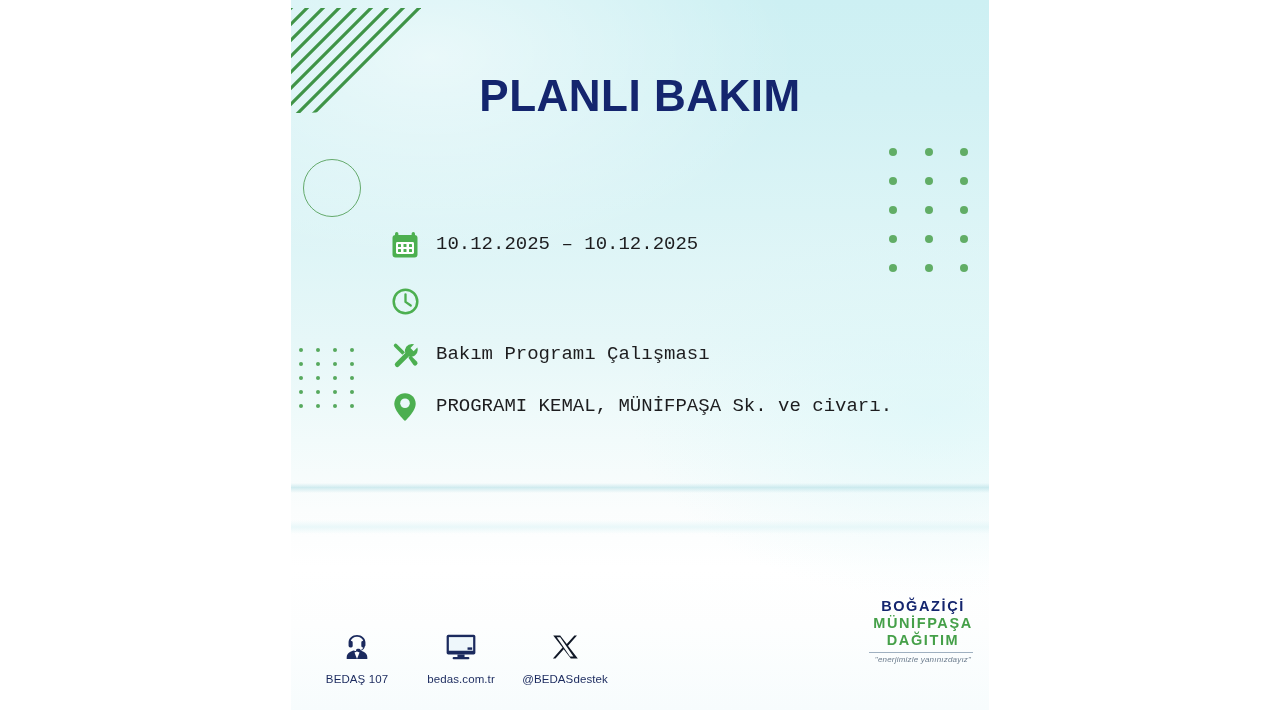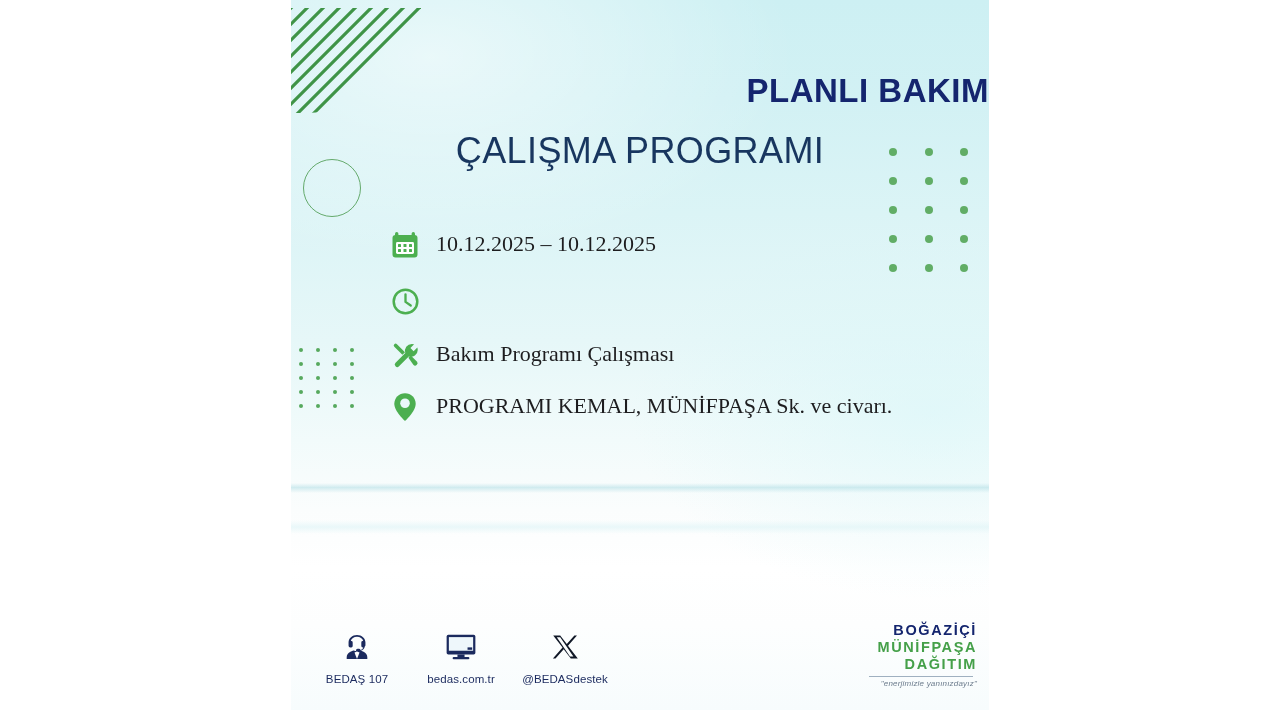--- a/index.html
+++ b/index.html
@@ -112,22 +112,22 @@
   }
   .dot.sm { width: 4px; height: 4px; }
   .dot.lg { width: 8px; height: 8px; background: #61ad66; }
 
   
   .title-main {
     position: absolute;
     left: 0;
     top: 74px;
     width: 698px;
-    text-align: right;
-    font-size: 33px;
+    text-align: center;
+    font-size: 44px;
     font-weight: 800;
     letter-spacing: 0.5px;
     color: #14256e;
     line-height: 1;
     white-space: nowrap;
     font-family: "Liberation Sans", sans-serif;
   }
   .title-sub {
     position: absolute;
     left: 0;
@@ -158,25 +158,25 @@
   .row .ico {
     flex: 0 0 34px;
     width: 34px;
     height: 34px;
     margin-right: 14px;
     display: flex;
     align-items: center;
     justify-content: center;
   }
   .row .txt {
-    font-size: 22px;
+    font-size: 19px;
     color: #1d1d1f;
     line-height: 30px;
     padding-top: 1px;
-    font-family: Liberation Serif, serif;
+    font-family: Liberation Mono, monospace;
   }
   .row.addr .txt { line-height: 30px; }
   .row.addr { margin-bottom: 0; }
   .row.tools { margin-bottom: 18px; margin-top: 12px; }
   .row.date { margin-bottom: 22px; }
   .row.time { margin-bottom: 20px; }
 
   
   .footer {
     position: absolute;
@@ -202,23 +202,23 @@
     font-size: 11.5px;
     color: #1b2a5e;
     letter-spacing: 0.1px;
     font-family: "Liberation Sans", sans-serif;
   }
 
   
   .logo {
     position: absolute;
     left: 578px;
-    top: 622px;
+    top: 598px;
     width: 108px;
-    text-align: right;
+    text-align: center;
   }
   .logo .l1 {
     font-size: 14.5px;
     font-weight: 700;
     color: #14256e;
     letter-spacing: 1.6px;
     line-height: 17px;
     font-family: "Liberation Sans", sans-serif;
   }
   .logo .l2, .logo .l3 {
@@ -319,21 +319,20 @@
       <span class="dot lg" style="left:71px; top:58px;"></span>
       <span class="dot lg" style="left:0px;  top:87px;"></span>
       <span class="dot lg" style="left:36px; top:87px;"></span>
       <span class="dot lg" style="left:71px; top:87px;"></span>
       <span class="dot lg" style="left:0px;  top:116px;"></span>
       <span class="dot lg" style="left:36px; top:116px;"></span>
       <span class="dot lg" style="left:71px; top:116px;"></span>
     </div>
 
     <div class="title-main">PLANLI BAKIM</div>
-    <div class="title-sub">ÇALIŞMA PROGRAMI</div>
 
     <div class="info">
 
       <div class="row date">
         <div class="ico">
           <svg width="30" height="30" viewBox="0 0 30 30" xmlns="http://www.w3.org/2000/svg">
             <rect x="5" y="2" width="3.4" height="6" rx="1.7" fill="#4caf50"></rect>
             <rect x="21.6" y="2" width="3.4" height="6" rx="1.7" fill="#4caf50"></rect>
             <rect x="2.5" y="5" width="25" height="22.5" rx="3" fill="#4caf50"></rect>
             <rect x="6" y="12" width="18" height="12" rx="1.4" fill="#ffffff"></rect>

